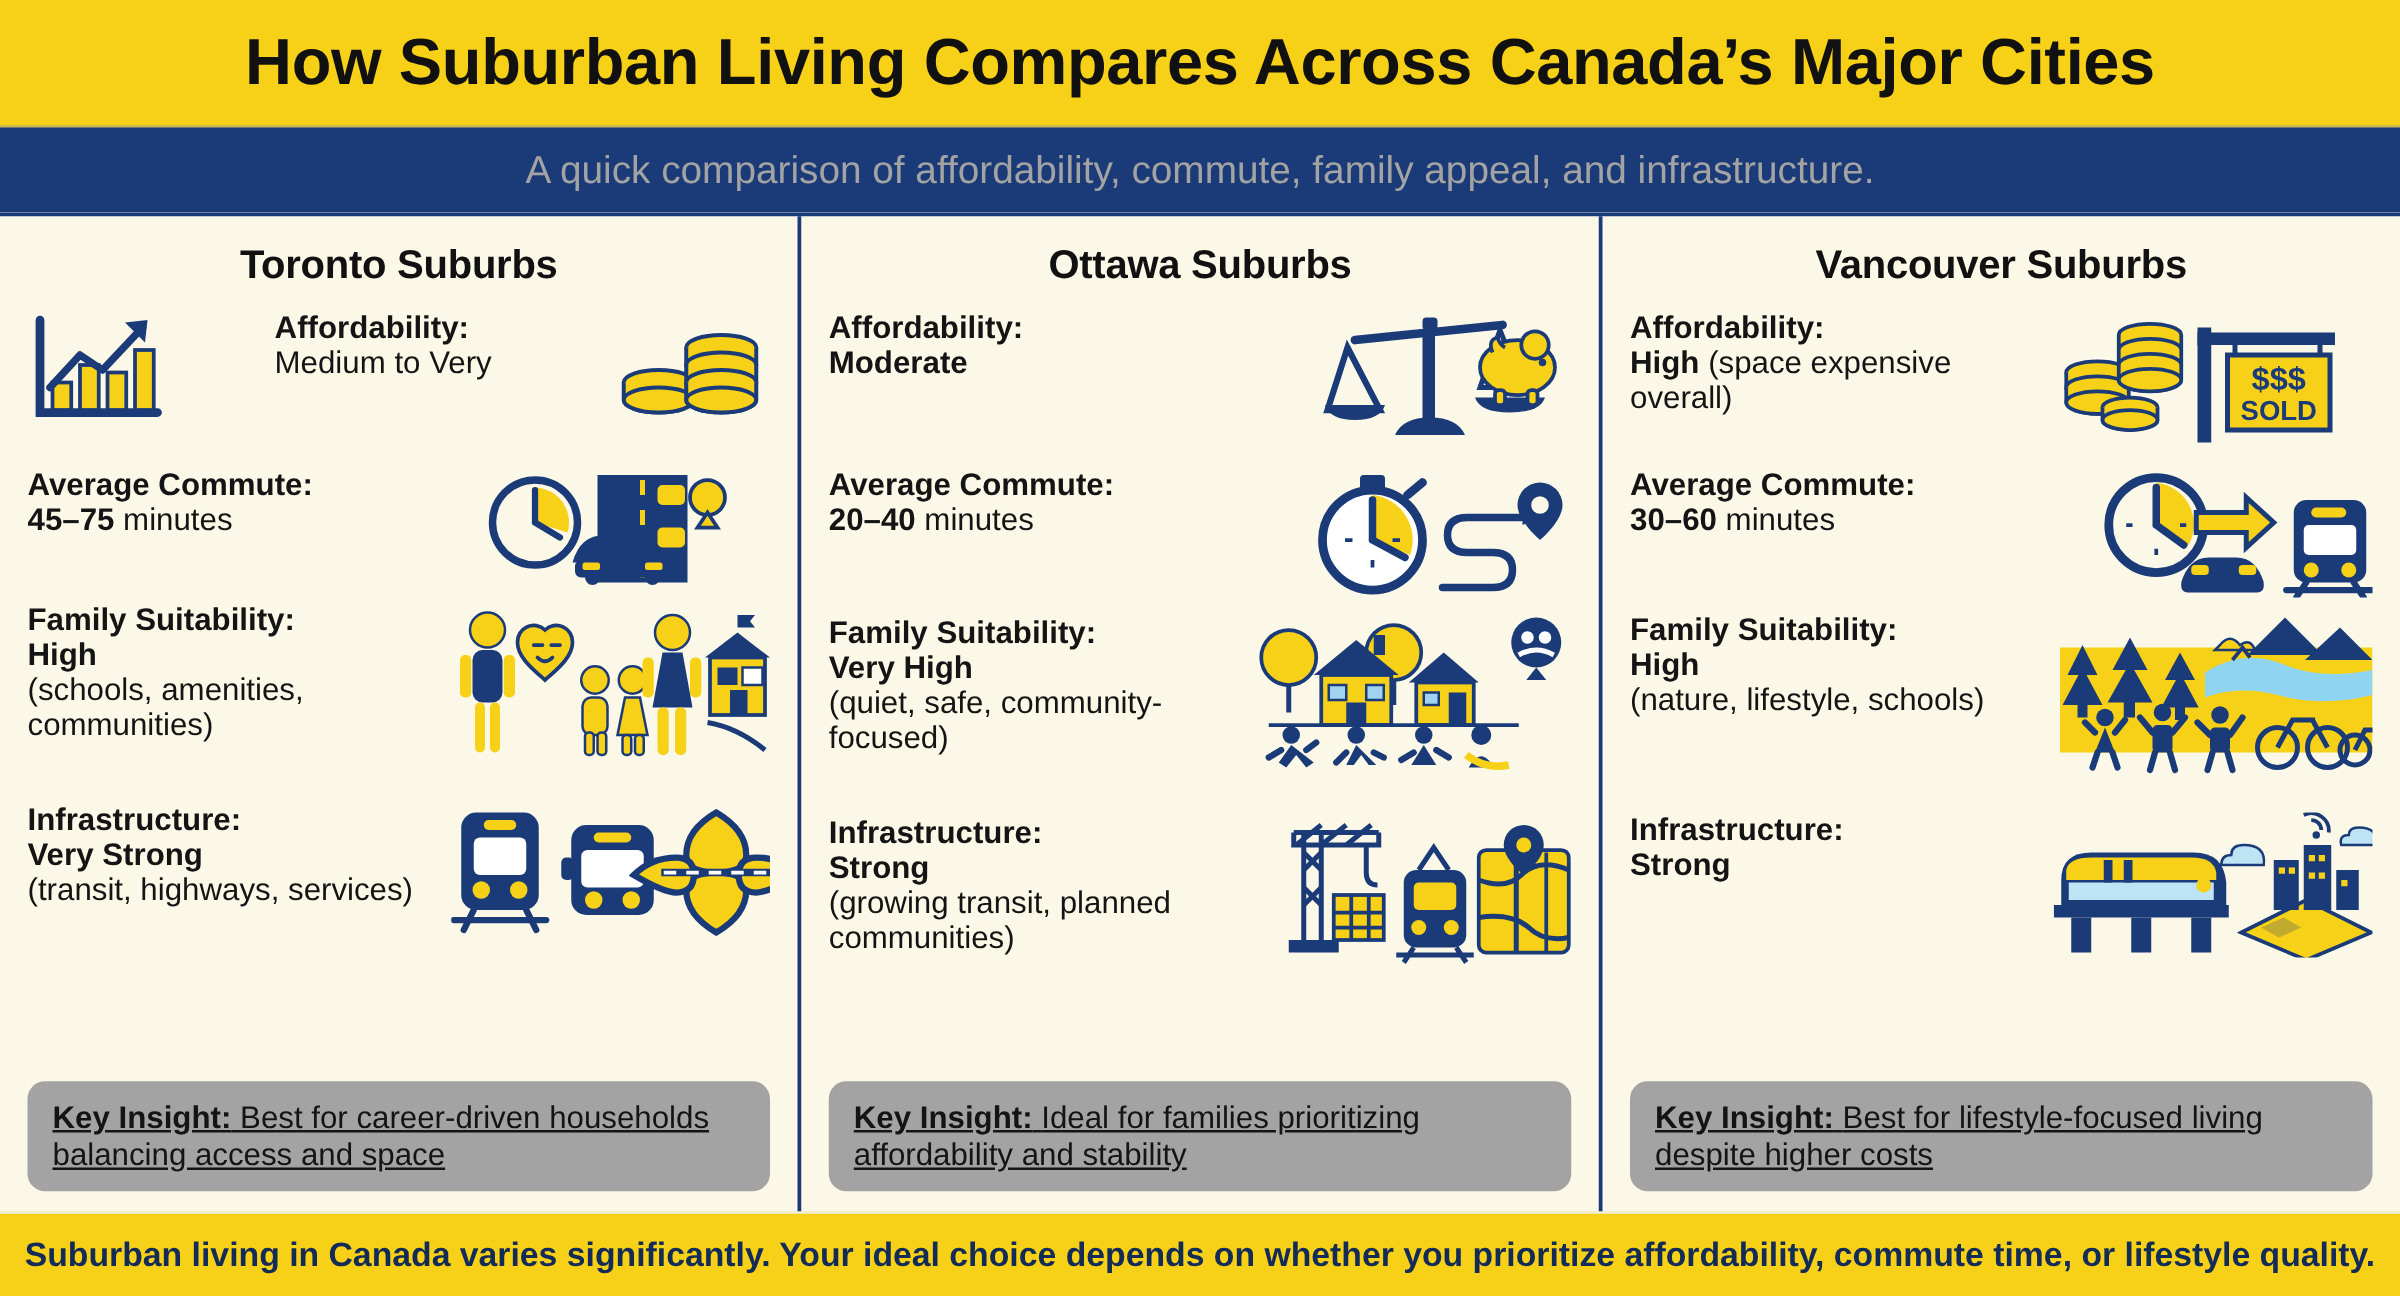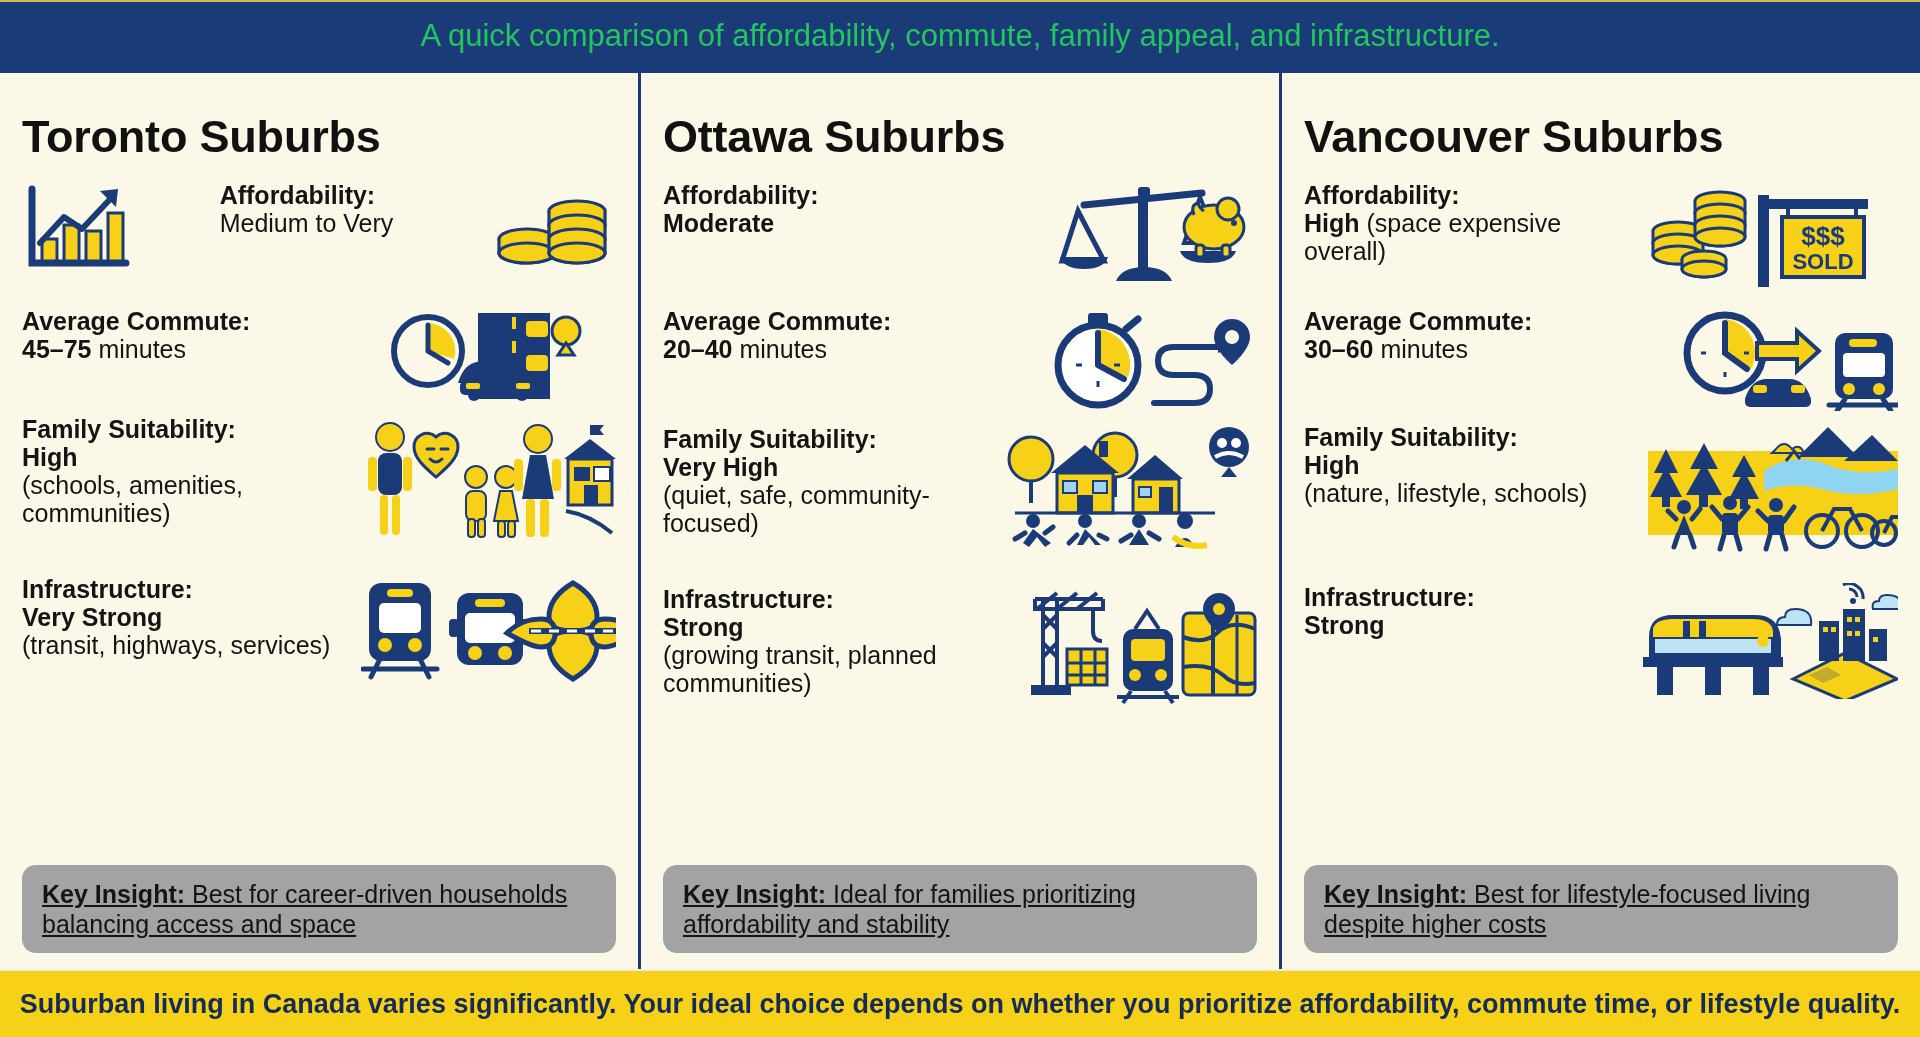--- a/index.html
+++ b/index.html
@@ -19,37 +19,37 @@
   .title-band h1{
     margin:0;font-size:52px;font-weight:bold;color:#111111;
     letter-spacing:-0.3px;text-align:center;white-space:nowrap;
   }
   .subtitle-band{
     background:#1B3B78;height:68px;flex:0 0 68px;
     display:flex;align-items:center;justify-content:center;
     border-top:2px solid #cdbb4f;
   }
   .subtitle-band p{
-    margin:0;font-size:31px;color:#22c55e;text-align:center;white-space:nowrap;
+    margin:0;font-size:31px;color:#a3a3a3;text-align:center;white-space:nowrap;
   }
 
   
   .columns{
     flex:1 1 auto;display:flex;flex-direction:row;background:#FBF8E8;
     border-top:3px solid #1B3B78;position:relative;min-height:0;
   }
   .col{
     flex:1 1 0;position:relative;padding:14px 22px 0 22px;box-sizing:border-box;
     display:flex;flex-direction:column;
   }
   .col + .col{border-left:3px solid #1B3B78;}
 
   .col-title{
-    font-size:45px;font-weight:bold;color:#111111;
-    margin:24px 0 10px 0;letter-spacing:-0.2px;
+    text-align:center;font-size:32px;font-weight:bold;color:#111111;
+    margin:6px 0 10px 0;letter-spacing:-0.2px;
   }
 
   .rows{flex:1 1 auto;display:flex;flex-direction:column;}
 
   .row{
     position:relative;display:flex;align-items:flex-start;
     justify-content:space-between;gap:22px;
   }
   .row-text{font-size:25px;line-height:1.12;color:#141414;max-width:62%;}
   .row-text .lbl{font-weight:bold;}
@@ -83,20 +83,23 @@
   .footer-band p{
     margin:0;font-size:27px;font-weight:bold;color:#132b57;
     text-align:center;white-space:nowrap;
   }
 </style>
 </head>
 <body>
 
 <div class="page">
 
+  <div class="title-band">
+    <h1>How Suburban Living Compares Across Canada’s Major Cities</h1>
+  </div>
 
   <div class="subtitle-band">
     <p>A quick comparison of affordability, commute, family appeal, and infrastructure.</p>
   </div>
 
   <div class="columns">
 
     <div class="col">
       <div class="col-title">Toronto Suburbs</div>
       <div class="rows">

